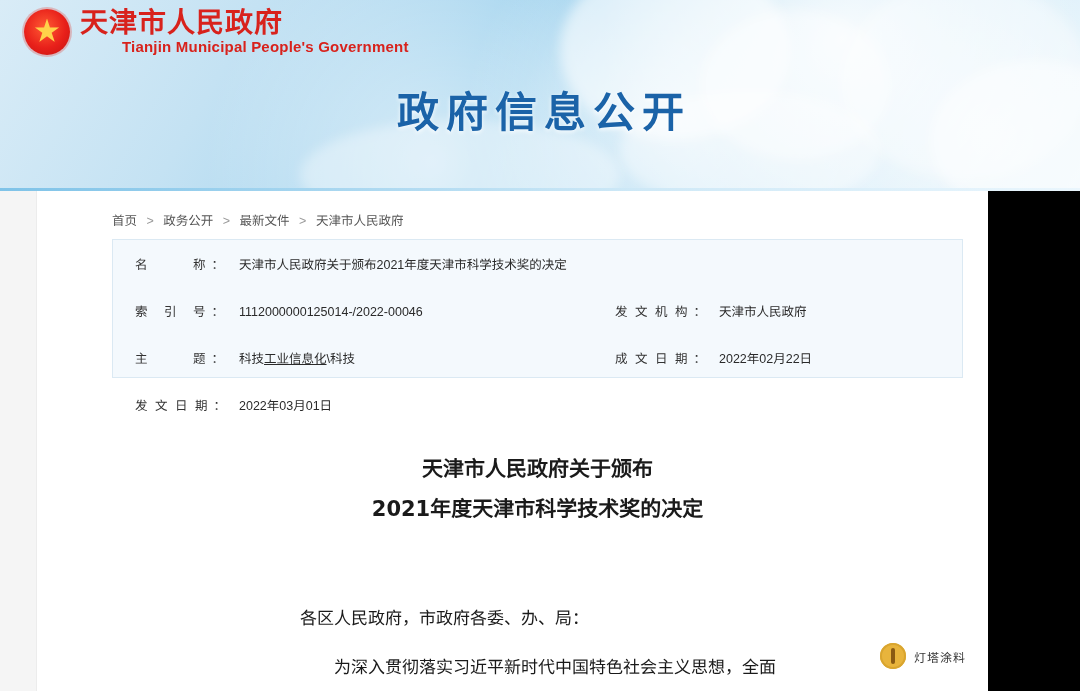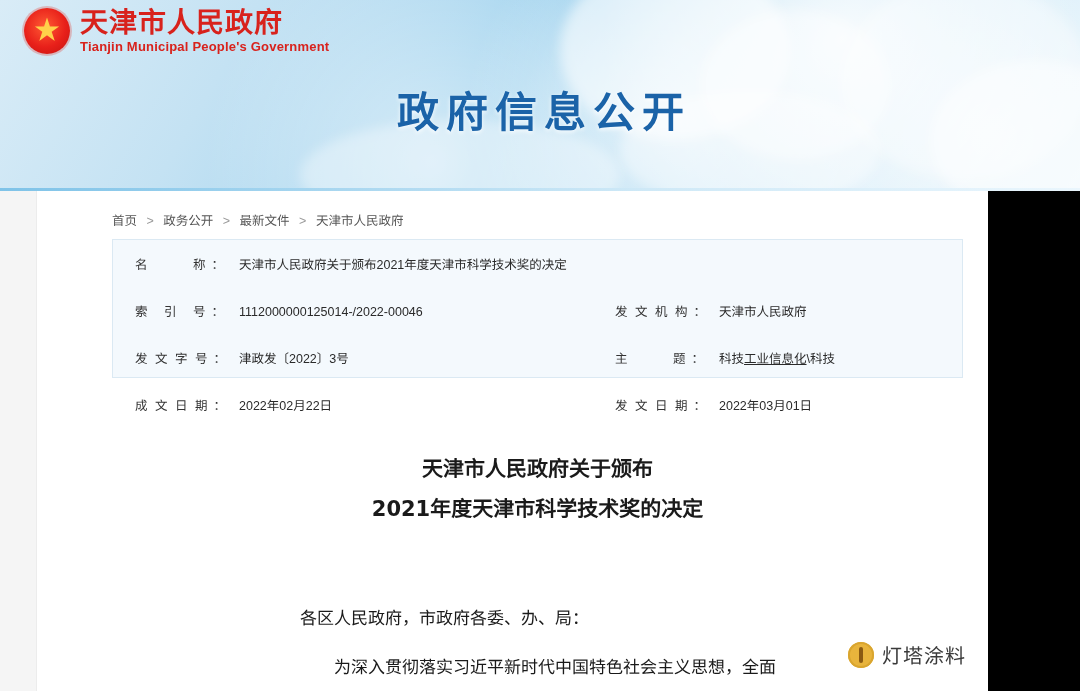--- a/index.html
+++ b/index.html
@@ -78,25 +78,26 @@
   }
   .logo-text { line-height: 1.05; }
   .logo-cn {
     font-size: 28px;
     font-weight: bold;
     color: #d8221c;
     letter-spacing: 1px;
     font-family: "DejaVu Sans", "Liberation Sans", sans-serif;
   }
   .logo-en {
-    font-size: 13px;
+    font-size: 15px;
     font-weight: bold;
     color: #d8221c;
     letter-spacing: 0.2px;
     margin-top: 2px;
+    margin-left: 42px;
   }
 
   .banner-title {
     position: absolute;
     left: 8px;
     right: 0;
     top: 78px;
     text-align: center;
     font-size: 42px;
     font-weight: bold;
@@ -234,21 +235,21 @@
   }
   .wm-logo::after {
     content: "";
     position: absolute;
     left: 11px; top: 5px;
     width: 4px; height: 16px;
     background: #8a5a12;
     border-radius: 2px;
   }
   .wm-text {
-    font-size: 20px;
+    font-size: 12px;
     color: #3a3a3a;
     letter-spacing: 1px;
     font-family: "DejaVu Sans", "Liberation Sans", sans-serif;
   }
 </style>
 </head>
 <body>
 
 <div class="page">
 
@@ -302,26 +303,20 @@
           <span class="meta-value">1112000000125014-/2022-00046</span>
         </div>
 
         <div class="meta-item">
           <span class="meta-label">
             <span>发 文 机 构</span><span class="colon">：</span>
           </span>
           <span class="meta-value">天津市人民政府</span>
         </div>
 
-        <div class="meta-item">
-          <span class="meta-label">
-            <span>发 文 字 号</span><span class="colon">：</span>
-          </span>
-          <span class="meta-value">津政发〔2022〕3号</span>
-        </div>
 
         <div class="meta-item">
           <span class="meta-label">
             <span>主　　　题</span><span class="colon">：</span>
           </span>
           <span class="meta-value"><span>科技</span><span class="link">工业信息化</span><span>\科技</span></span>
         </div>
 
         <div class="meta-item">
           <span class="meta-label">

